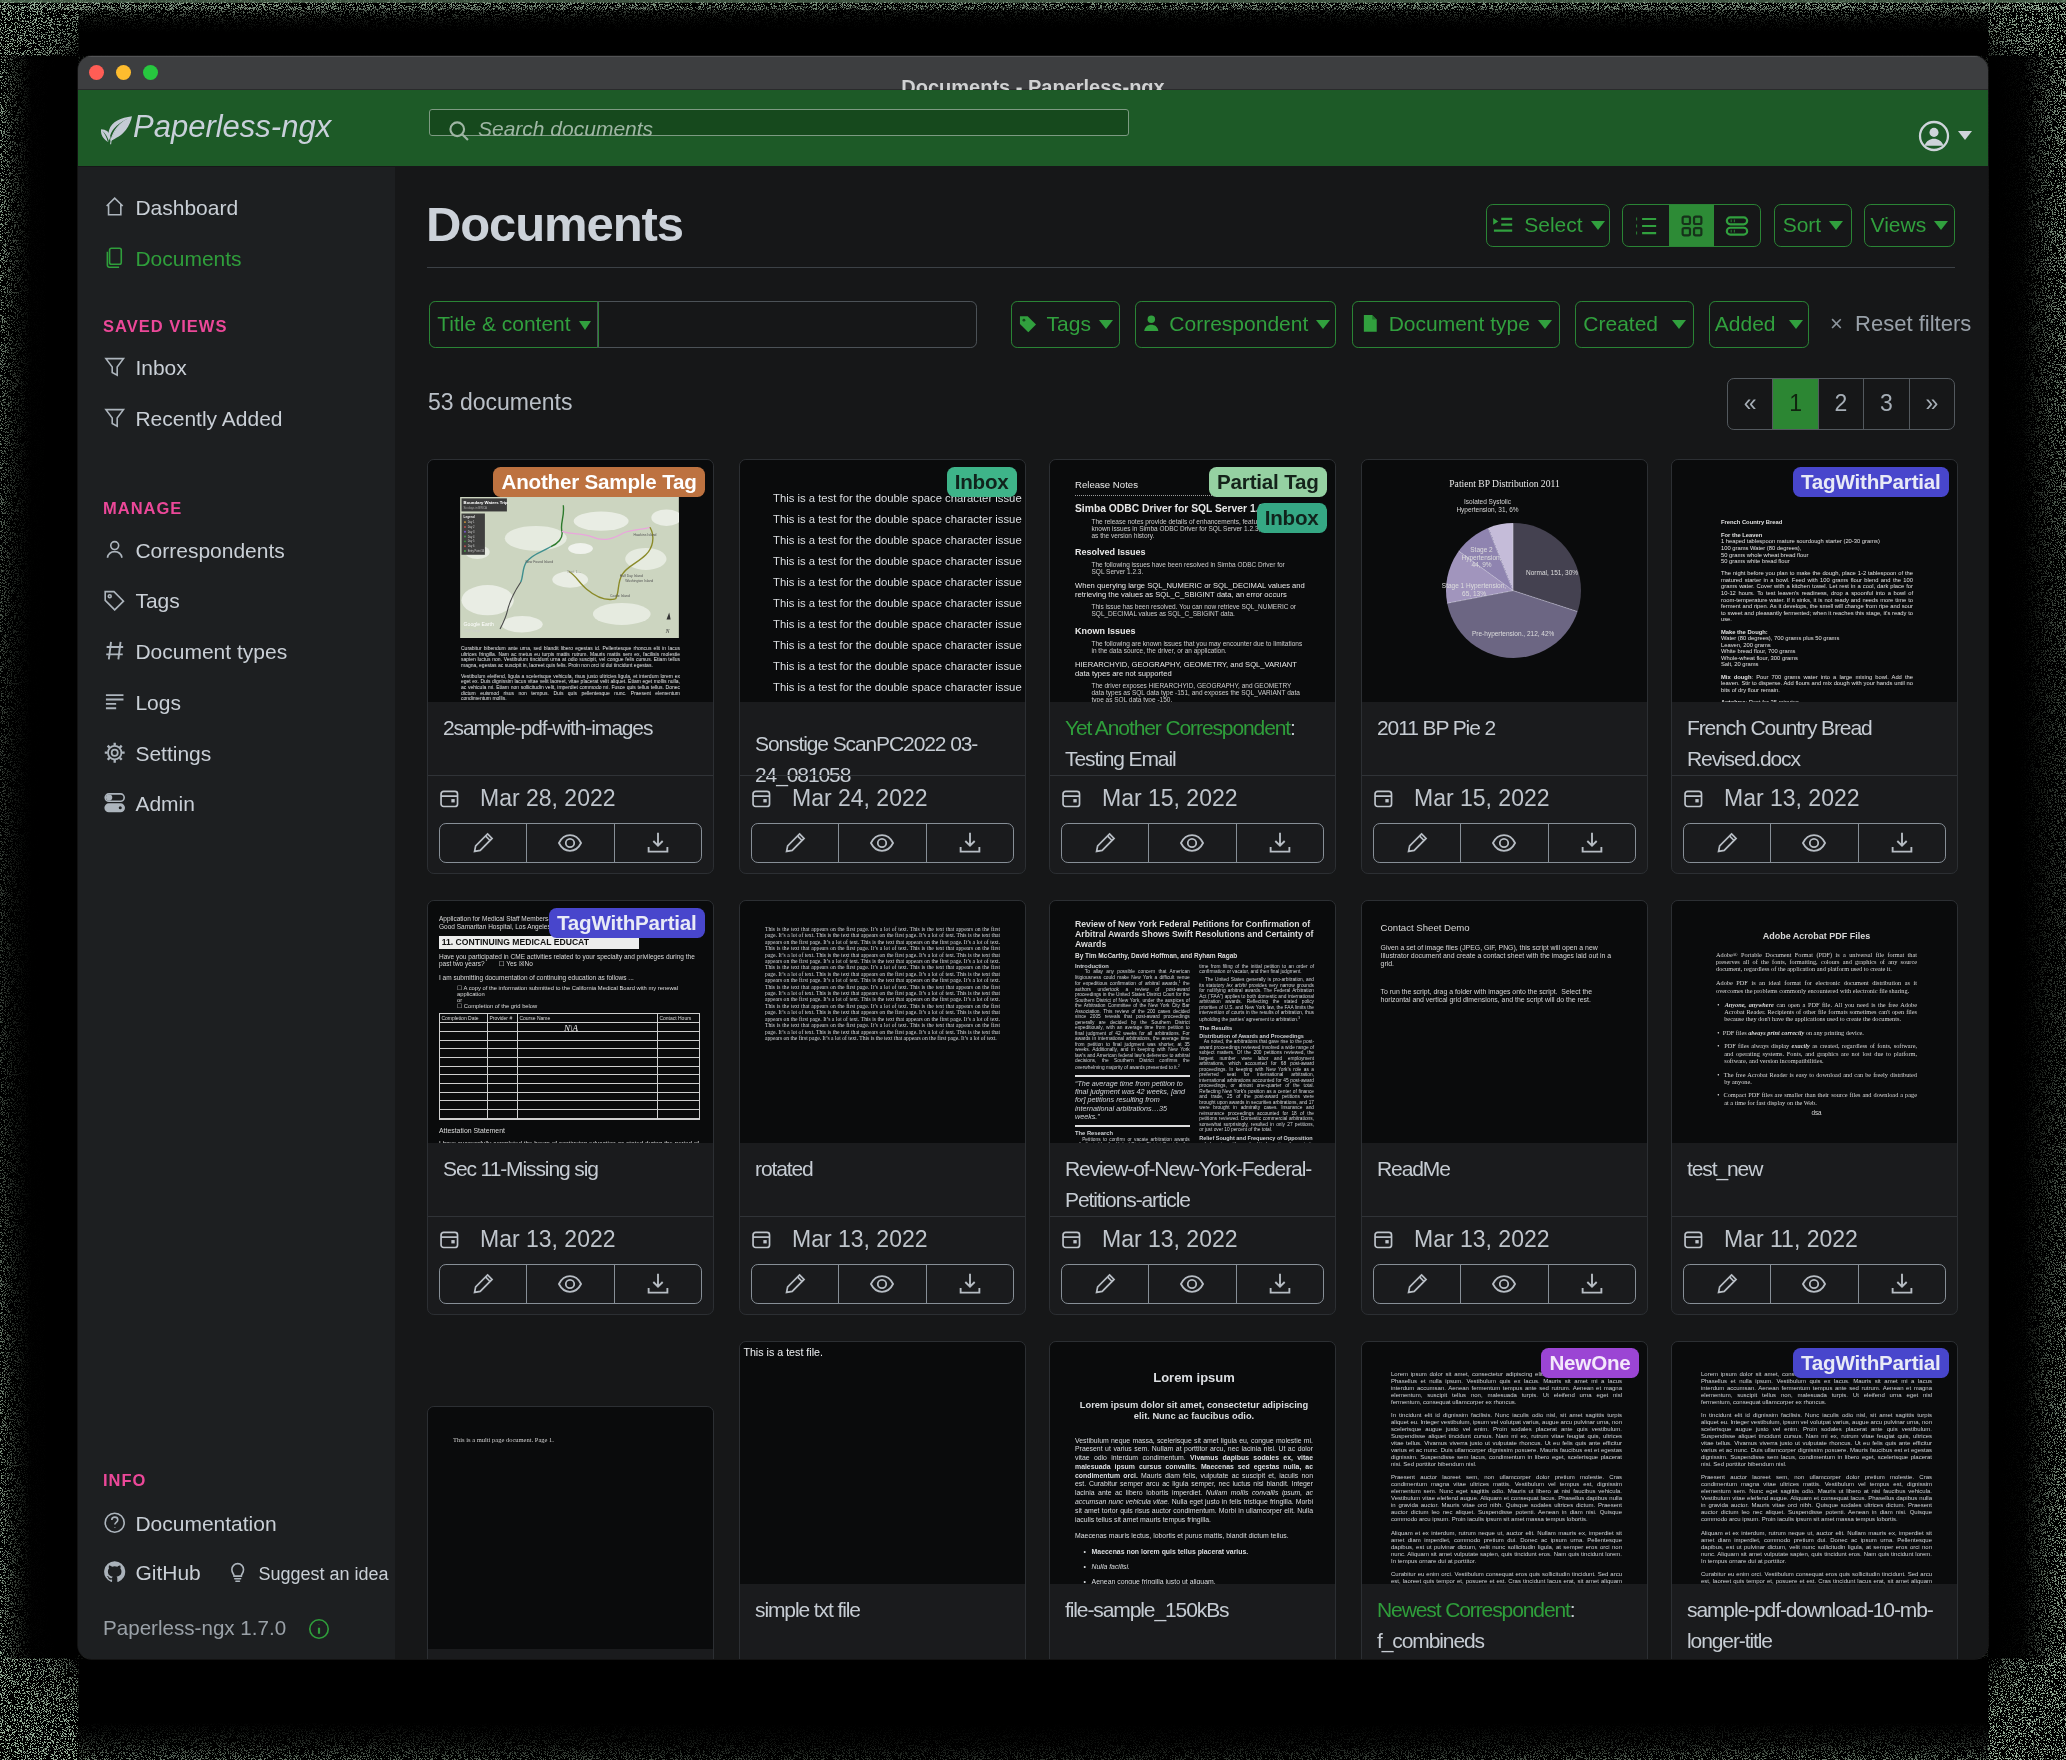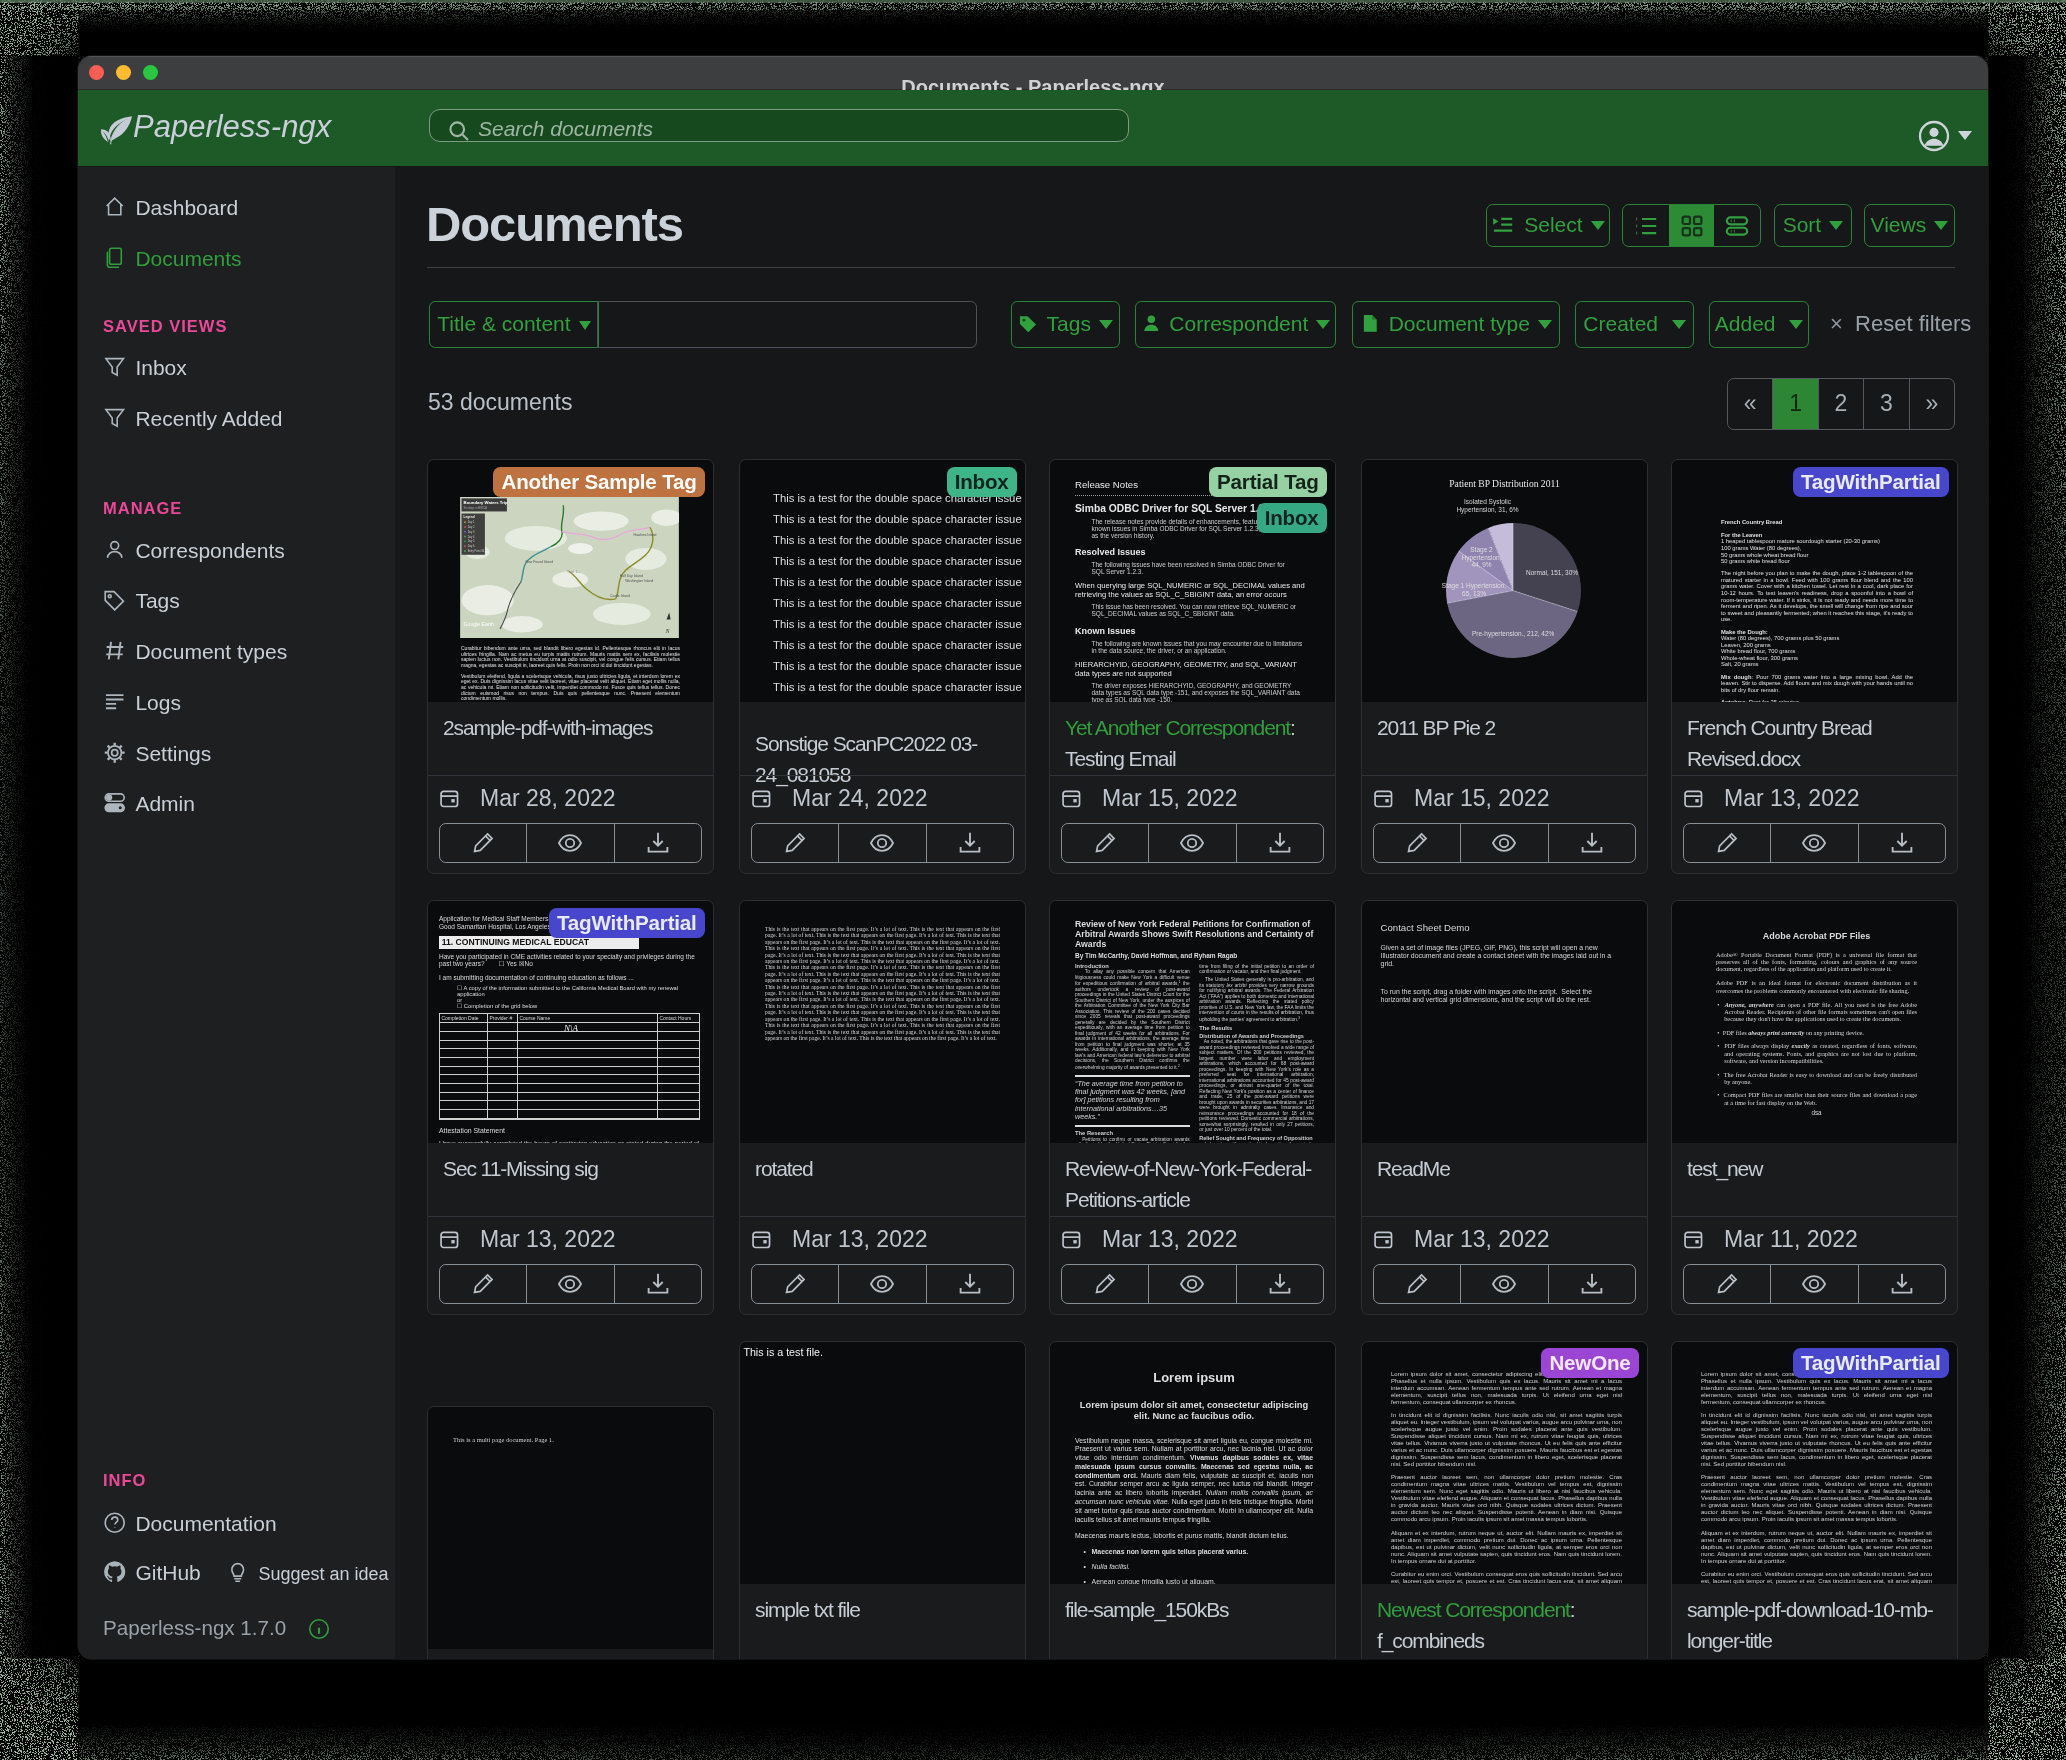--- a/index.html
+++ b/index.html
@@ -16,22 +16,22 @@
 .tl.r { left:11px; background:#ff5d55; }
 .tl.y { left:38px; background:#febc2e; }
 .tl.g { left:65px; background:#27c73f; }
 .ttitle { position:absolute; left:0; right:0; top:0; height:38px; line-height:34px;
   text-align:center; color:#d0d1d2; font-size:20px; font-weight:700;margin-top:14px; }
 
 .nav { position:absolute; left:0; top:34px; right:0; height:76px; background:#1d5a27;font-style:italic; }
 .brandleaf { position:absolute; left:20.6px; top:25.4px; }
 .brandtext { position:absolute; left:55px; top:0; height:76px; line-height:74px;
   font-size:31px; color:#c9d0da; }
-.search { position:absolute; left:351px; top:18.6px; width:700px; height:33px;
-  background:#16491d; border:1.4px solid #7d9a82; border-radius:11px; }
+.search { position:absolute; left:351px; top:18.6px; width:700px; height:27px;
+  background:#16491d; border:1.4px solid #7d9a82; border-radius:3px; }
 .search svg { position:absolute; left:16.5px; top:9px; }
 .search span { position:absolute; left:48px; top:0; line-height:38px; font-size:21px; color:#9fb6a4; }
 .user { position:absolute; right:38px; top:30px; }
 
 .side { position:absolute; left:0; top:111px; width:317px; bottom:0; background:#1d1f21; overflow:hidden; }
 .sitem { position:absolute; left:25px; font-size:21px; font-weight:500; color:#c9cfd6; white-space:nowrap; }
 .sitem svg { vertical-align:-3.4px; margin-right:9px; }
 .sitem.active { color:#2f9e3b; }
 .shead { position:absolute; left:25px; font-size:16.5px; font-weight:600; color:#ec4899; letter-spacing:1px; }
 

